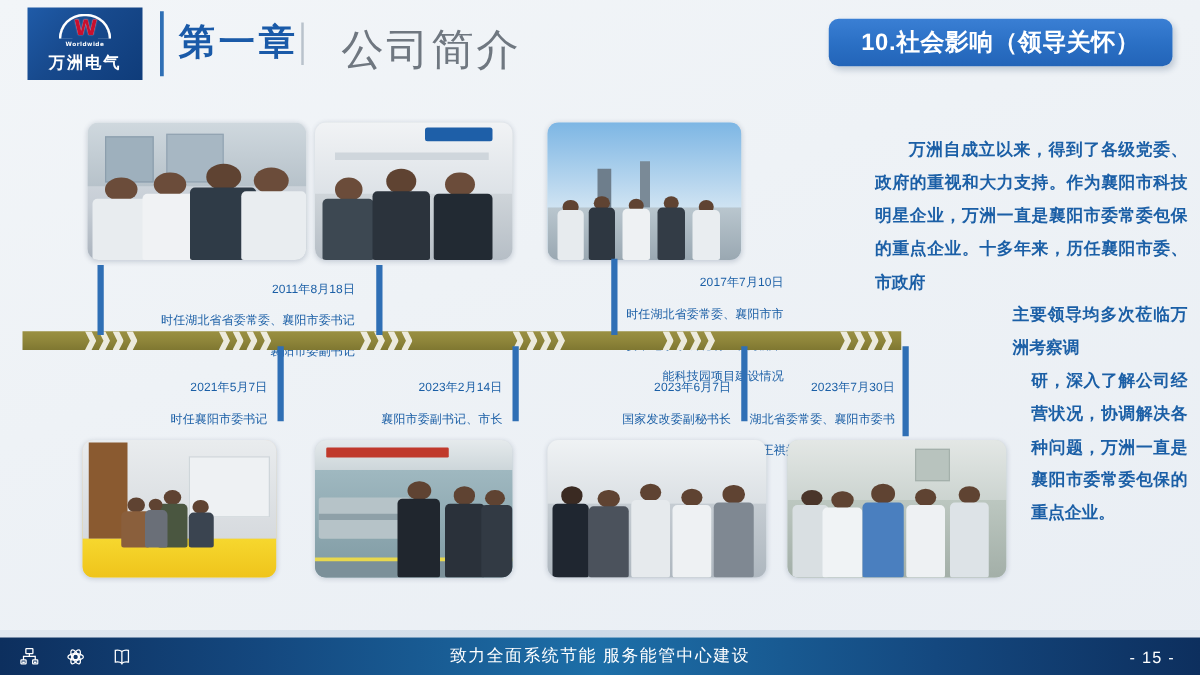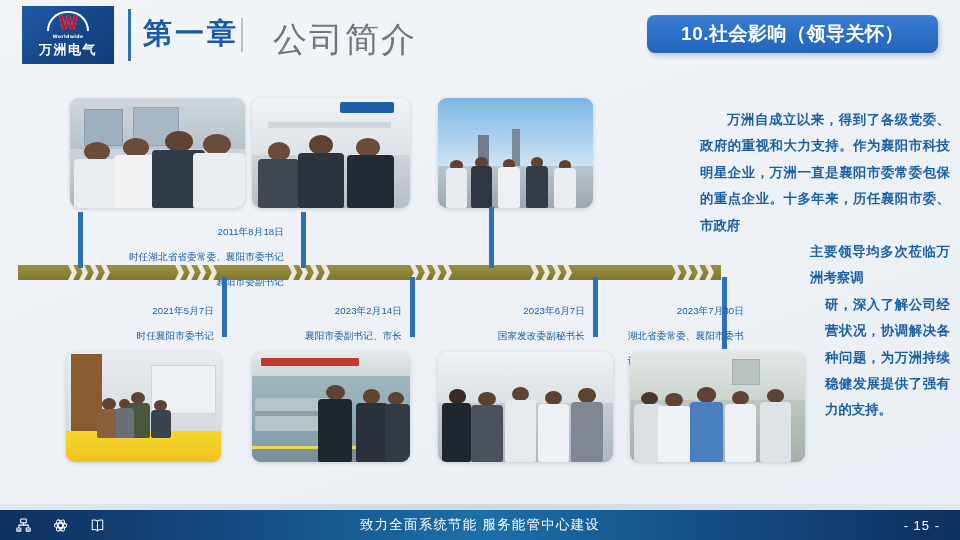--- a/index.html
+++ b/index.html
@@ -76,21 +76,21 @@
     font-size: 34px; font-weight: 400;
     color: #6f7780; letter-spacing: 2px; margin-left: 19px;
   }
   .topic-badge {
     position: absolute; right: 22px; top: 15px;
     height: 38px; min-width: 275px;
     background: linear-gradient(180deg, #3a7fd4 0%, #2a6fc4 55%, #2364b8 100%);
     border-radius: 8px;
     box-shadow: 2px 3px 5px rgba(20,50,90,0.22);
     display: flex; align-items: center; justify-content: center;
-    padding: 0 34px;
+    padding: 0 18px;
   }
   .topic-badge span {
     color: #ffffff; font-size: 19px; font-weight: 700; letter-spacing: 0.5px;
     white-space: nowrap;
   }
 
   
   .photo {
     position: absolute;
     border-radius: 9px;
@@ -260,20 +260,26 @@
     <div class="fig-body" style="left:75%;top:64%;width:14%;height:36%;background:#e9edf0;"></div>
   </div>
 
   <div class="caption left-al" style="left:84px; top:213px; width:200px;">
     <div>2011年8月18日</div>
     <div>时任湖北省省委常委、襄阳市委书记</div>
     <div>襄阳市委副书记</div>
   </div>
 
 
+  <div class="caption left-al" style="left:495px; top:208px; width:132px;">
+    <div>2017年7月10日</div>
+    <div>时任湖北省委常委、襄阳市市</div>
+    <div>委书记李乐成现场查看万洲节</div>
+    <div>能科技园项目建设情况</div>
+  </div>
 
   <div class="timeline-bar"></div>
 
   <div class="chev-group" style="left:68px;">
     <div class="chev" style="left:0px;"></div>
     <div class="chev" style="left:11px;"></div>
     <div class="chev" style="left:22px;"></div>
     <div class="chev" style="left:33px;"></div>
   </div>
   <div class="chev-group" style="left:175px;">
@@ -327,21 +333,21 @@
     <div>襄阳市委副书记、市长</div>
     <div>王太晖到万洲调研</div>
   </div>
 
   <div class="caption right-al" style="left:430px; top:292px; width:155px;">
     <div>2023年6月7日</div>
     <div>国家发改委副秘书长</div>
     <div>欧鸿到万洲调研</div>
   </div>
 
-  <div class="caption right-al" style="left:596px; top:292px; width:148px;">
+  <div class="caption right-al" style="left:568px; top:292px; width:148px;">
     <div>2023年7月30日</div>
     <div>湖北省委常委、襄阳市委书</div>
     <div>记王祺扬观摩万洲光电工厂</div>
   </div>
 
   <div class="photo ph-gold" style="left:66px; top:352px; width:155px; height:110px;">
     <div style="position:absolute;left:0;top:0;width:100%;height:72%;background:linear-gradient(180deg,#e9ecee,#d6dade)"></div>
     <div style="position:absolute;left:3%;top:2%;width:20%;height:70%;background:#8a5a30"></div>
     <div style="position:absolute;left:55%;top:12%;width:42%;height:44%;background:#eef1f3;border:1px solid #cfd6da"></div>
     <div style="position:absolute;left:0;bottom:0;width:100%;height:28%;background:linear-gradient(180deg,#f6d72e,#efc41b)"></div>
@@ -398,21 +404,21 @@
     <div class="fig-body" style="left:34%;top:45%;width:19%;height:55%;background:#4a7fbf;"></div>
     <div class="fig-head" style="left:58%;top:35%;width:10%;height:13%;background:#5f4332"></div>
     <div class="fig-body" style="left:54%;top:47%;width:18%;height:53%;background:#eef1f3;"></div>
     <div class="fig-head" style="left:78%;top:34%;width:10%;height:12%;background:#5f4332"></div>
     <div class="fig-body" style="left:74%;top:45%;width:18%;height:55%;background:#dde3e7;"></div>
   </div>
 
   <div class="right-text">
     <span>万洲自成立以来，得到了各级党委、政府的重视和大力支持。作为襄阳市科技明星企业，万洲一直是襄阳市委常委包保的重点企业。十多年来，历任襄阳市委、市政府</span>
     <span class="tail">主要领导均多次莅临万洲考察调</span>
-    <span class="tail2">研，深入了解公司经营状况，协调解决各种问题，为万洲持续稳健发展提供了强有力的支持。</span>
+    <span class="tail2">研，深入了解公司经营状况，协调解决各种问题，万洲一直是襄阳市委常委包保的重点企业。</span>
   </div>
 
   <div class="footer-topline"></div>
   <div class="footer">
     <div class="footer-icons">
       <span>
         <svg width="15" height="15" viewBox="0 0 16 16" fill="none" stroke="#ffffff" stroke-width="1.1">
           <rect x="5" y="1" width="6" height="4.2" rx="0.5"></rect>
           <path d="M8 5.2v2.4M3 10.6V7.6h10v3"></path>
           <rect x="0.8" y="10.6" width="4.4" height="3.4" rx="0.5"></rect>

